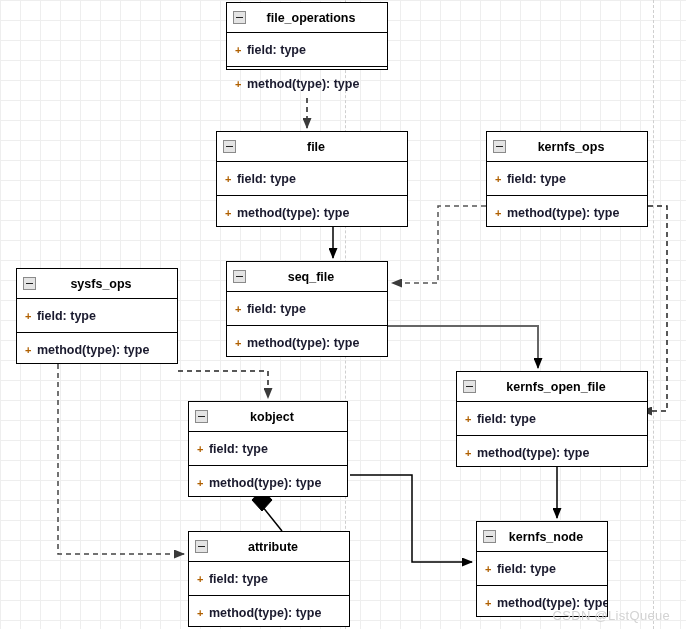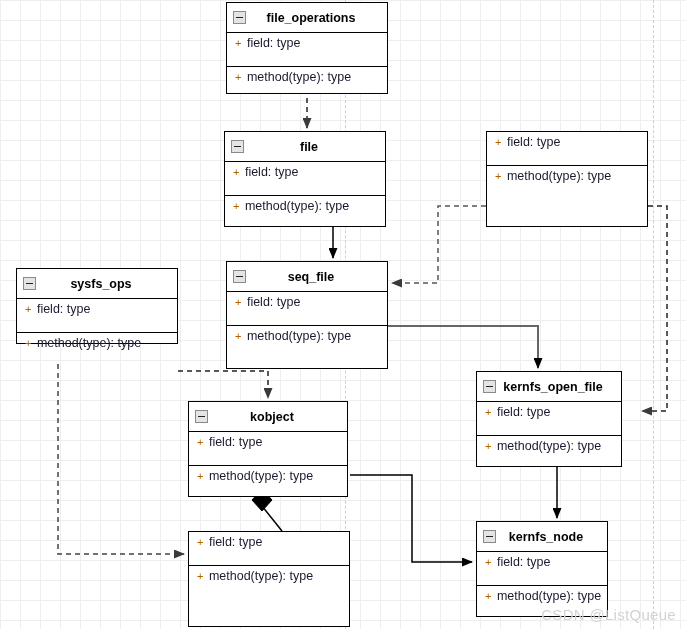--- a/index.html
+++ b/index.html
@@ -76,41 +76,42 @@
     content: "";
     position: absolute;
     left: 2px;
     top: 5px;
     width: 7px;
     height: 1px;
     background: #222222;
   }
   .uml-row {
     height: 34px;
-    line-height: 20px;
+    line-height: 34px;
     font-size: 12.5px;
     color: #1a1a2e;
     padding-left: 8px;
     box-sizing: border-box;
     white-space: nowrap;
     overflow: hidden;
+    font-weight: bold;
   }
   .uml-row.field {
     border-bottom: 1.4px solid #000000;
   }
   .vis {
     color: #b06000;
     font-size: 11px;
     padding-right: 2px;
   }
   .watermark {
     position: absolute;
-    right: 10px;
+    right: 16px;
     bottom: 6px;
-    font-size: 15px;
+    font-size: 13px;
     color: #d3d3d3;
     letter-spacing: 0.3px;
     z-index: 8;
     user-select: none;
   }
 </style>
 </head>
 <body>
 
 <div id="canvas">
@@ -163,80 +164,88 @@
 
     <g>
       <path d="M350,475 L412,475 L412,562 L472,562" stroke="#000000" stroke-width="1.5" fill="none" marker-end="url(#arrowFilled)"></path>
     </g>
 
     <g>
       <path d="M557,467 L557,518" stroke="#000000" stroke-width="1.5" fill="none" marker-end="url(#arrowFilled)"></path>
     </g>
   </svg>
 
-  <div class="uml-class" style="left:226px;top:2px;width:162px;height:92px">
+  <div class="uml-class" style="left:226px;top:2px;width:162px;height:68px">
     <div class="uml-title">
       <span class="collapse-icon"></span>
       <span>file_operations</span>
     </div>
     <div class="uml-row field"><span class="vis">+</span> field: type</div>
     <div class="uml-row method"><span class="vis">+</span> method(type): type</div>
   </div>
 
-  <div class="uml-class" style="left:224px;top:131px;width:162px;height:96px">
+  <div class="uml-class" style="left:216px;top:131px;width:192px;height:96px">
     <div class="uml-title">
       <span class="collapse-icon"></span>
       <span>file</span>
     </div>
     <div class="uml-row field"><span class="vis">+</span> field: type</div>
     <div class="uml-row method"><span class="vis">+</span> method(type): type</div>
   </div>
 
   <div class="uml-class" style="left:486px;top:131px;width:162px;height:96px">
-    <div class="uml-row field"><span class="vis">+</span> field: type</div>
-    <div class="uml-row method"><span class="vis">+</span> method(type): type</div>
-  </div>
-
-  <div class="uml-class" style="left:16px;top:268px;width:162px;height:76px">
+    <div class="uml-title">
+      <span class="collapse-icon"></span>
+      <span>kernfs_ops</span>
+    </div>
+    <div class="uml-row field"><span class="vis">+</span> field: type</div>
+    <div class="uml-row method"><span class="vis">+</span> method(type): type</div>
+  </div>
+
+  <div class="uml-class" style="left:16px;top:268px;width:162px;height:96px">
     <div class="uml-title">
       <span class="collapse-icon"></span>
       <span>sysfs_ops</span>
     </div>
     <div class="uml-row field"><span class="vis">+</span> field: type</div>
     <div class="uml-row method"><span class="vis">+</span> method(type): type</div>
   </div>
 
-  <div class="uml-class" style="left:226px;top:261px;width:162px;height:108px">
+  <div class="uml-class" style="left:226px;top:261px;width:162px;height:96px">
     <div class="uml-title">
       <span class="collapse-icon"></span>
       <span>seq_file</span>
     </div>
     <div class="uml-row field"><span class="vis">+</span> field: type</div>
     <div class="uml-row method"><span class="vis">+</span> method(type): type</div>
   </div>
 
-  <div class="uml-class" style="left:476px;top:371px;width:146px;height:96px">
+  <div class="uml-class" style="left:456px;top:371px;width:192px;height:96px">
     <div class="uml-title">
       <span class="collapse-icon"></span>
       <span>kernfs_open_file</span>
     </div>
     <div class="uml-row field"><span class="vis">+</span> field: type</div>
     <div class="uml-row method"><span class="vis">+</span> method(type): type</div>
   </div>
 
   <div class="uml-class" style="left:188px;top:401px;width:160px;height:96px">
     <div class="uml-title">
       <span class="collapse-icon"></span>
       <span>kobject</span>
     </div>
     <div class="uml-row field"><span class="vis">+</span> field: type</div>
     <div class="uml-row method"><span class="vis">+</span> method(type): type</div>
   </div>
 
   <div class="uml-class" style="left:188px;top:531px;width:162px;height:96px">
+    <div class="uml-title">
+      <span class="collapse-icon"></span>
+      <span>attribute</span>
+    </div>
     <div class="uml-row field"><span class="vis">+</span> field: type</div>
     <div class="uml-row method"><span class="vis">+</span> method(type): type</div>
   </div>
 
   <div class="uml-class" style="left:476px;top:521px;width:132px;height:96px">
     <div class="uml-title">
       <span class="collapse-icon"></span>
       <span>kernfs_node</span>
     </div>
     <div class="uml-row field"><span class="vis">+</span> field: type</div>

